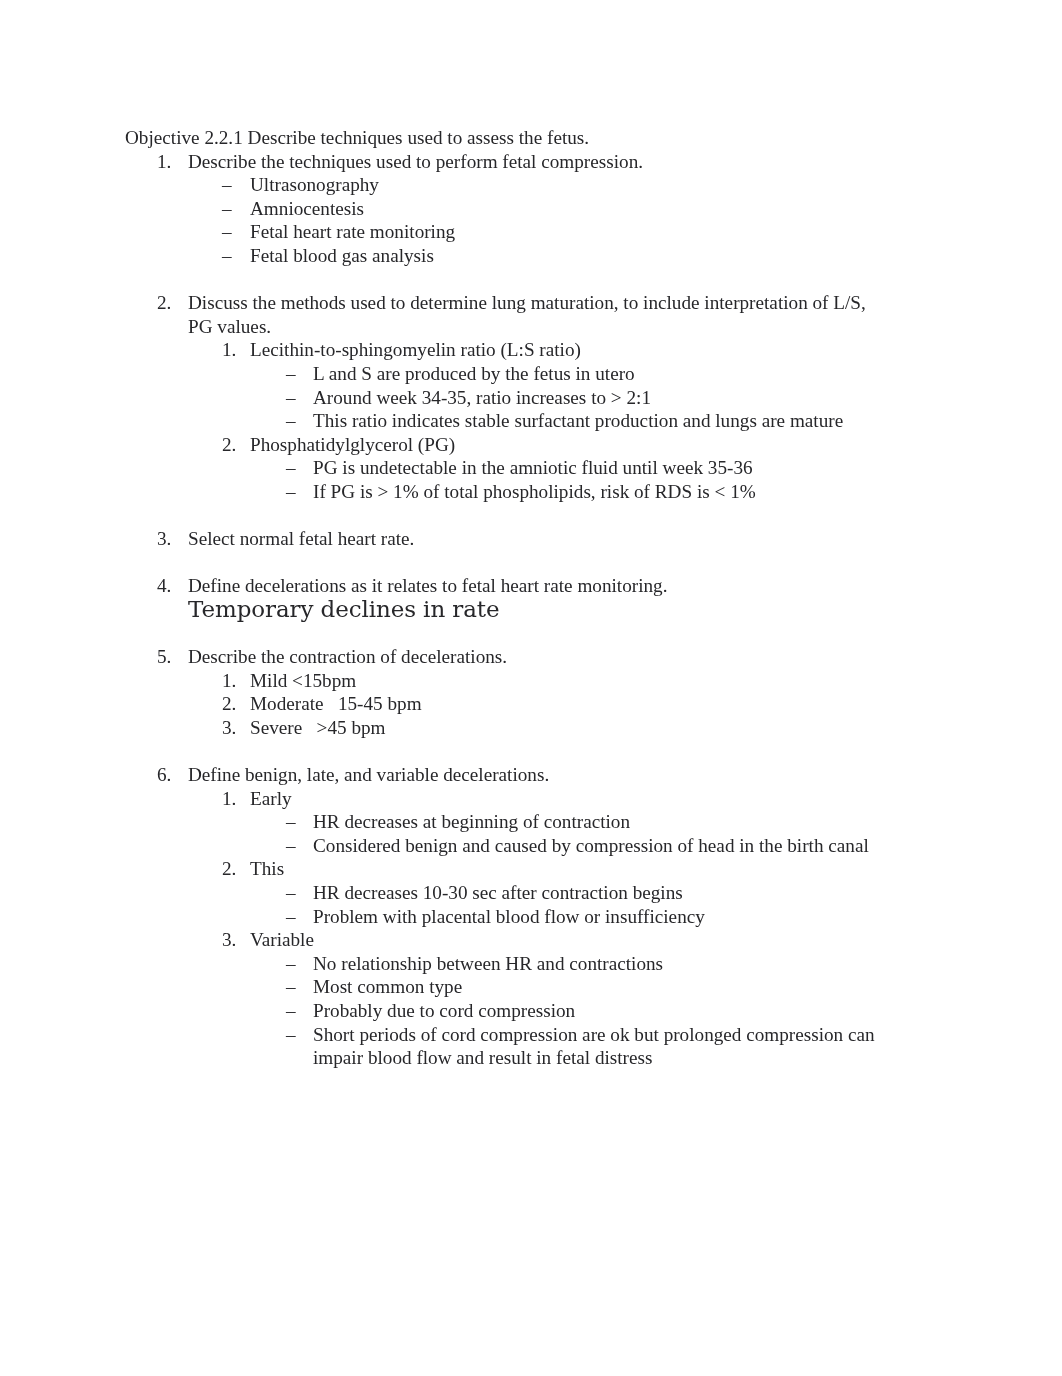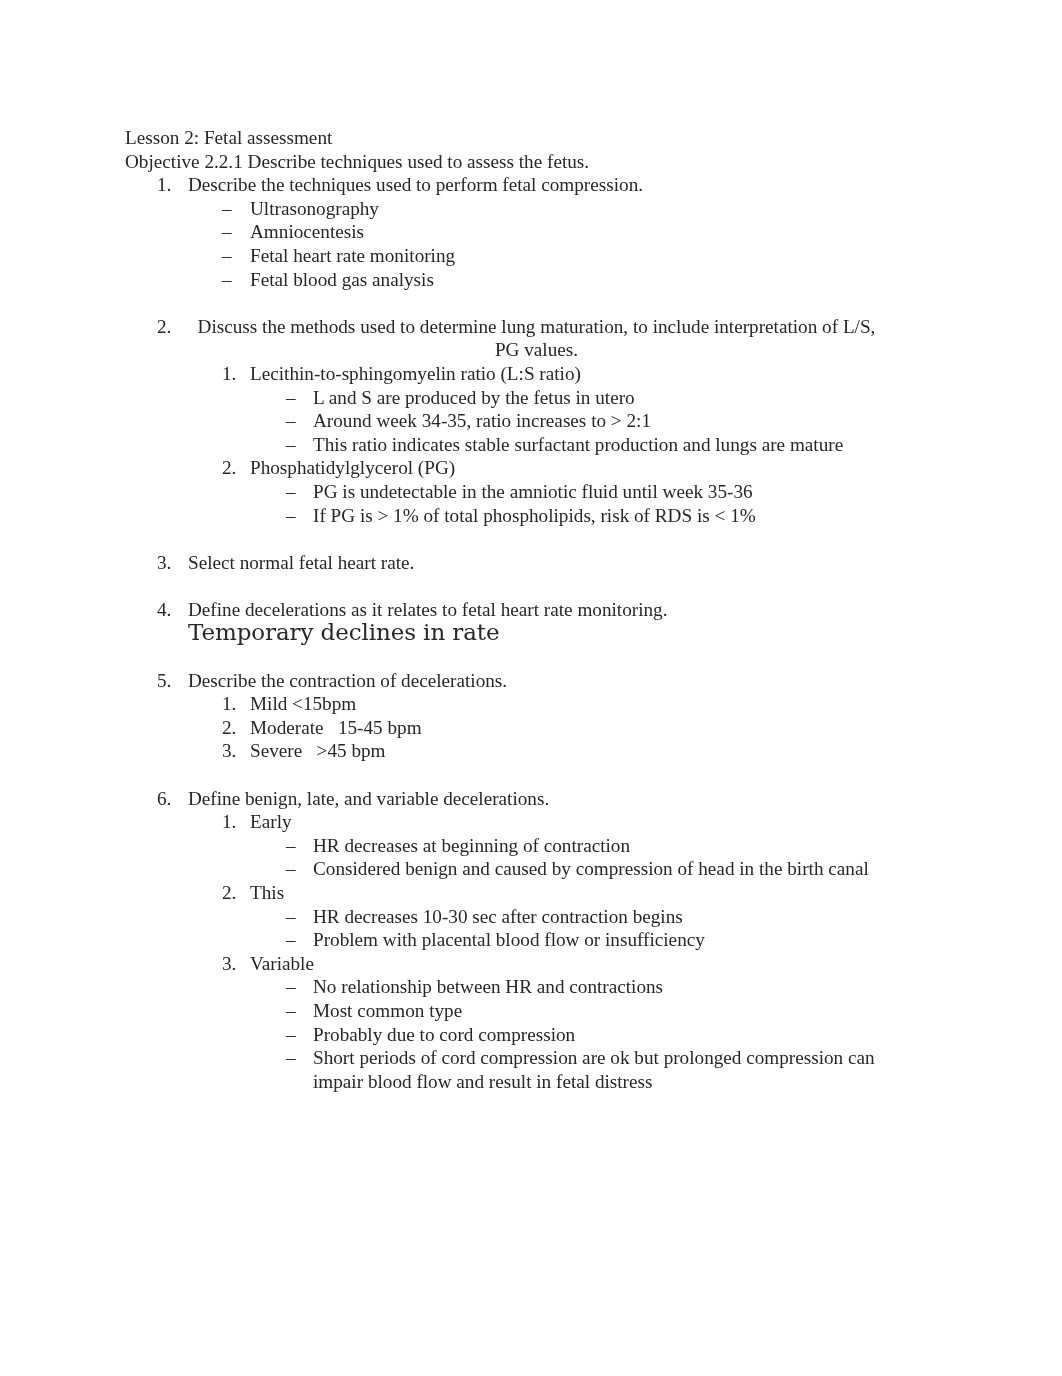--- a/index.html
+++ b/index.html
@@ -78,29 +78,28 @@
   
   .gap { height: 23.6px; }
 
   
   .alt-face {
     font-family: "DejaVu Serif", "Liberation Serif", serif;
     font-size: 23px;
     letter-spacing: -0.1px;
   }
 
-  .w-narrow { width: 745px; text-align: center; }
+  .w-narrow { width: 745px; }
 </style>
 </head>
 <body>
 
 <div class="page">
   <div class="doc-body">
 
-    <div class="line">Lesson 2: Fetal assessment</div>
 
     <div class="line">Objective 2.2.1 Describe techniques used to assess the fetus.</div>
 
     <div class="row lvl1">
       <span class="marker">1.</span>
       <span class="content">Describe the techniques used to perform fetal compression.</span>
     </div>
     <div class="row lvl2dash">
       <span class="marker">–</span>
       <span class="content">Ultrasonography</span>

